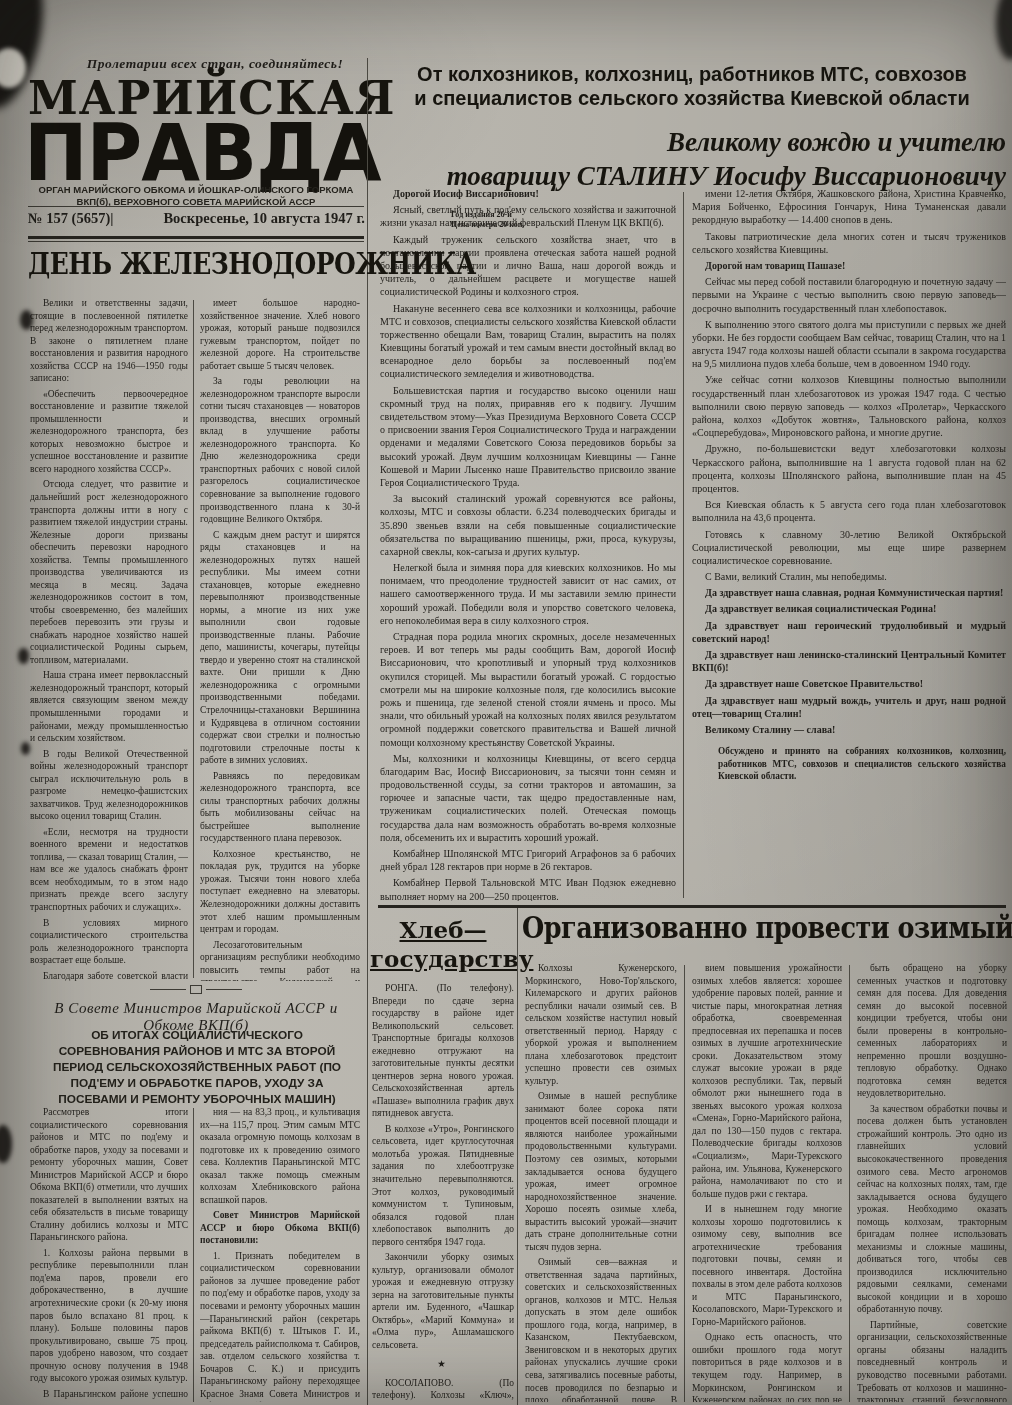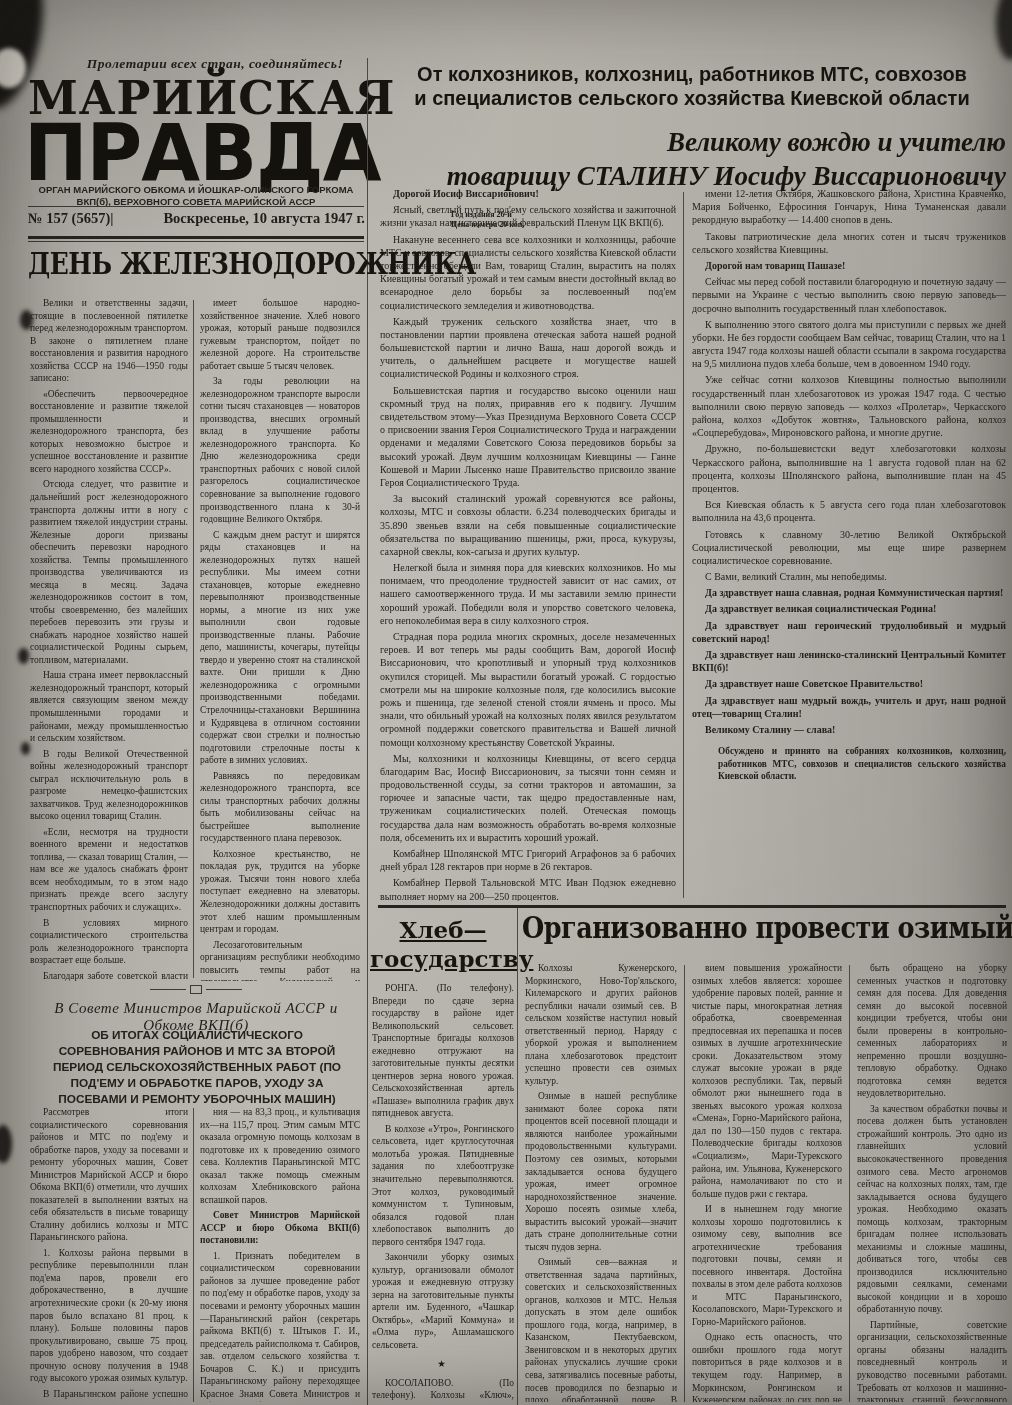--- a/index.html
+++ b/index.html
@@ -88,22 +88,22 @@
     <div>и специалистов сельского хозяйства Киевской области</div>
   </div>
   <div class="abs" id="lead-title">
     <div>Великому вождю и учителю</div>
     <div>товарищу СТАЛИНУ Иосифу Виссарионовичу</div>
   </div>
 
   <div class="col letter" style="left:380px;top:187px;width:296px;height:714px;">
       <p class="b">Дорогой Иосиф Виссарионович!</p>
       <p>Ясный, светлый путь к под'ему сельского хозяйства и зажиточной жизни указал нам исторический февральский Пленум ЦК ВКП(б).</p>
+      <p>Каждый труженик сельского хозяйства знает, что в постановлении партии проявлена отеческая забота нашей родной большевистской партии и лично Ваша, наш дорогой вождь и учитель, о дальнейшем расцвете и могуществе нашей социалистической Родины и колхозного строя.</p>
       <p>Накануне весеннего сева все колхозники и колхозницы, рабочие МТС и совхозов, специалисты сельского хозяйства Киевской области торжественно обещали Вам, товарищ Сталин, вырастить на полях Киевщины богатый урожай и тем самым внести достойный вклад во всенародное дело борьбы за послевоенный под'ем социалистического земледелия и животноводства.</p>
-      <p>Каждый труженик сельского хозяйства знает, что в постановлении партии проявлена отеческая забота нашей родной большевистской партии и лично Ваша, наш дорогой вождь и учитель, о дальнейшем расцвете и могуществе нашей социалистической Родины и колхозного строя.</p>
       <p>Большевистская партия и государство высоко оценили наш скромный труд на полях, приравняв его к подвигу. Лучшим свидетельством этому—Указ Президиума Верховного Совета СССР о присвоении звания Героя Социалистического Труда и награждении орденами и медалями Советского Союза передовиков борьбы за высокий урожай. Двум лучшим колхозницам Киевщины — Ганне Кошевой и Марии Лысенко наше Правительство присвоило звание Героя Социалистического Труда.</p>
       <p>За высокий сталинский урожай соревнуются все районы, колхозы, МТС и совхозы области. 6.234 полеводческих бригады и 35.890 звеньев взяли на себя повышенные социалистические обязательства по выращиванию пшеницы, ржи, проса, кукурузы, сахарной свеклы, кок-сагыза и других культур.</p>
       <p>Нелегкой была и зимняя пора для киевских колхозников. Но мы понимаем, что преодоление трудностей зависит от нас самих, от нашего самоотверженного труда. И мы заставили землю принести хороший урожай. Победили воля и упорство советского человека, его непоколебимая вера в силу колхозного строя.</p>
       <p>Страдная пора родила многих скромных, доселе незамеченных героев. И вот теперь мы рады сообщить Вам, дорогой Иосиф Виссарионович, что кропотливый и упорный труд колхозников окупился сторицей. Мы вырастили богатый урожай. С гордостью смотрели мы на широкие колхозные поля, где колосились высокие рожь и пшеница, где зеленой стеной стояли ячмень и просо. Мы знали, что обильный урожай на колхозных полях явился результатом огромной поддержки советского правительства и Вашей личной помощи колхозному крестьянству Советской Украины.</p>
       <p>Мы, колхозники и колхозницы Киевщины, от всего сердца благодарим Вас, Иосиф Виссарионович, за тысячи тонн семян и продовольственной ссуды, за сотни тракторов и автомашин, за горючее и запасные части, так щедро предоставленные нам, труженикам социалистических полей. Отеческая помощь государства дала нам возможность обработать во-время колхозные поля, обсеменить их и вырастить хороший урожай.</p>
       <p>Комбайнер Шполянской МТС Григорий Аграфонов за 6 рабочих дней убрал 128 гектаров при норме в 26 гектаров.</p>
       <p>Комбайнер Первой Тальновской МТС Иван Подзюк ежедневно выполняет норму на 200—250 процентов.</p>
     </div>
   <div class="rule-v" style="left:683px;top:192px;height:706px;"></div>
   <div class="col letter" style="left:692px;top:187px;width:314px;height:714px;">

